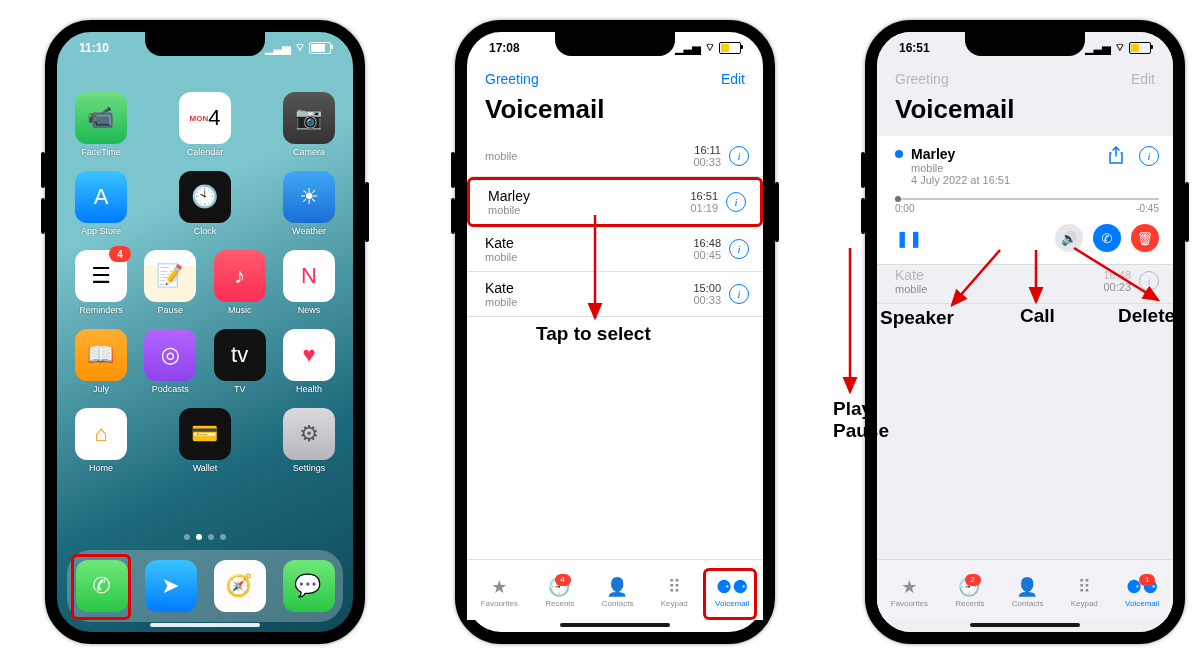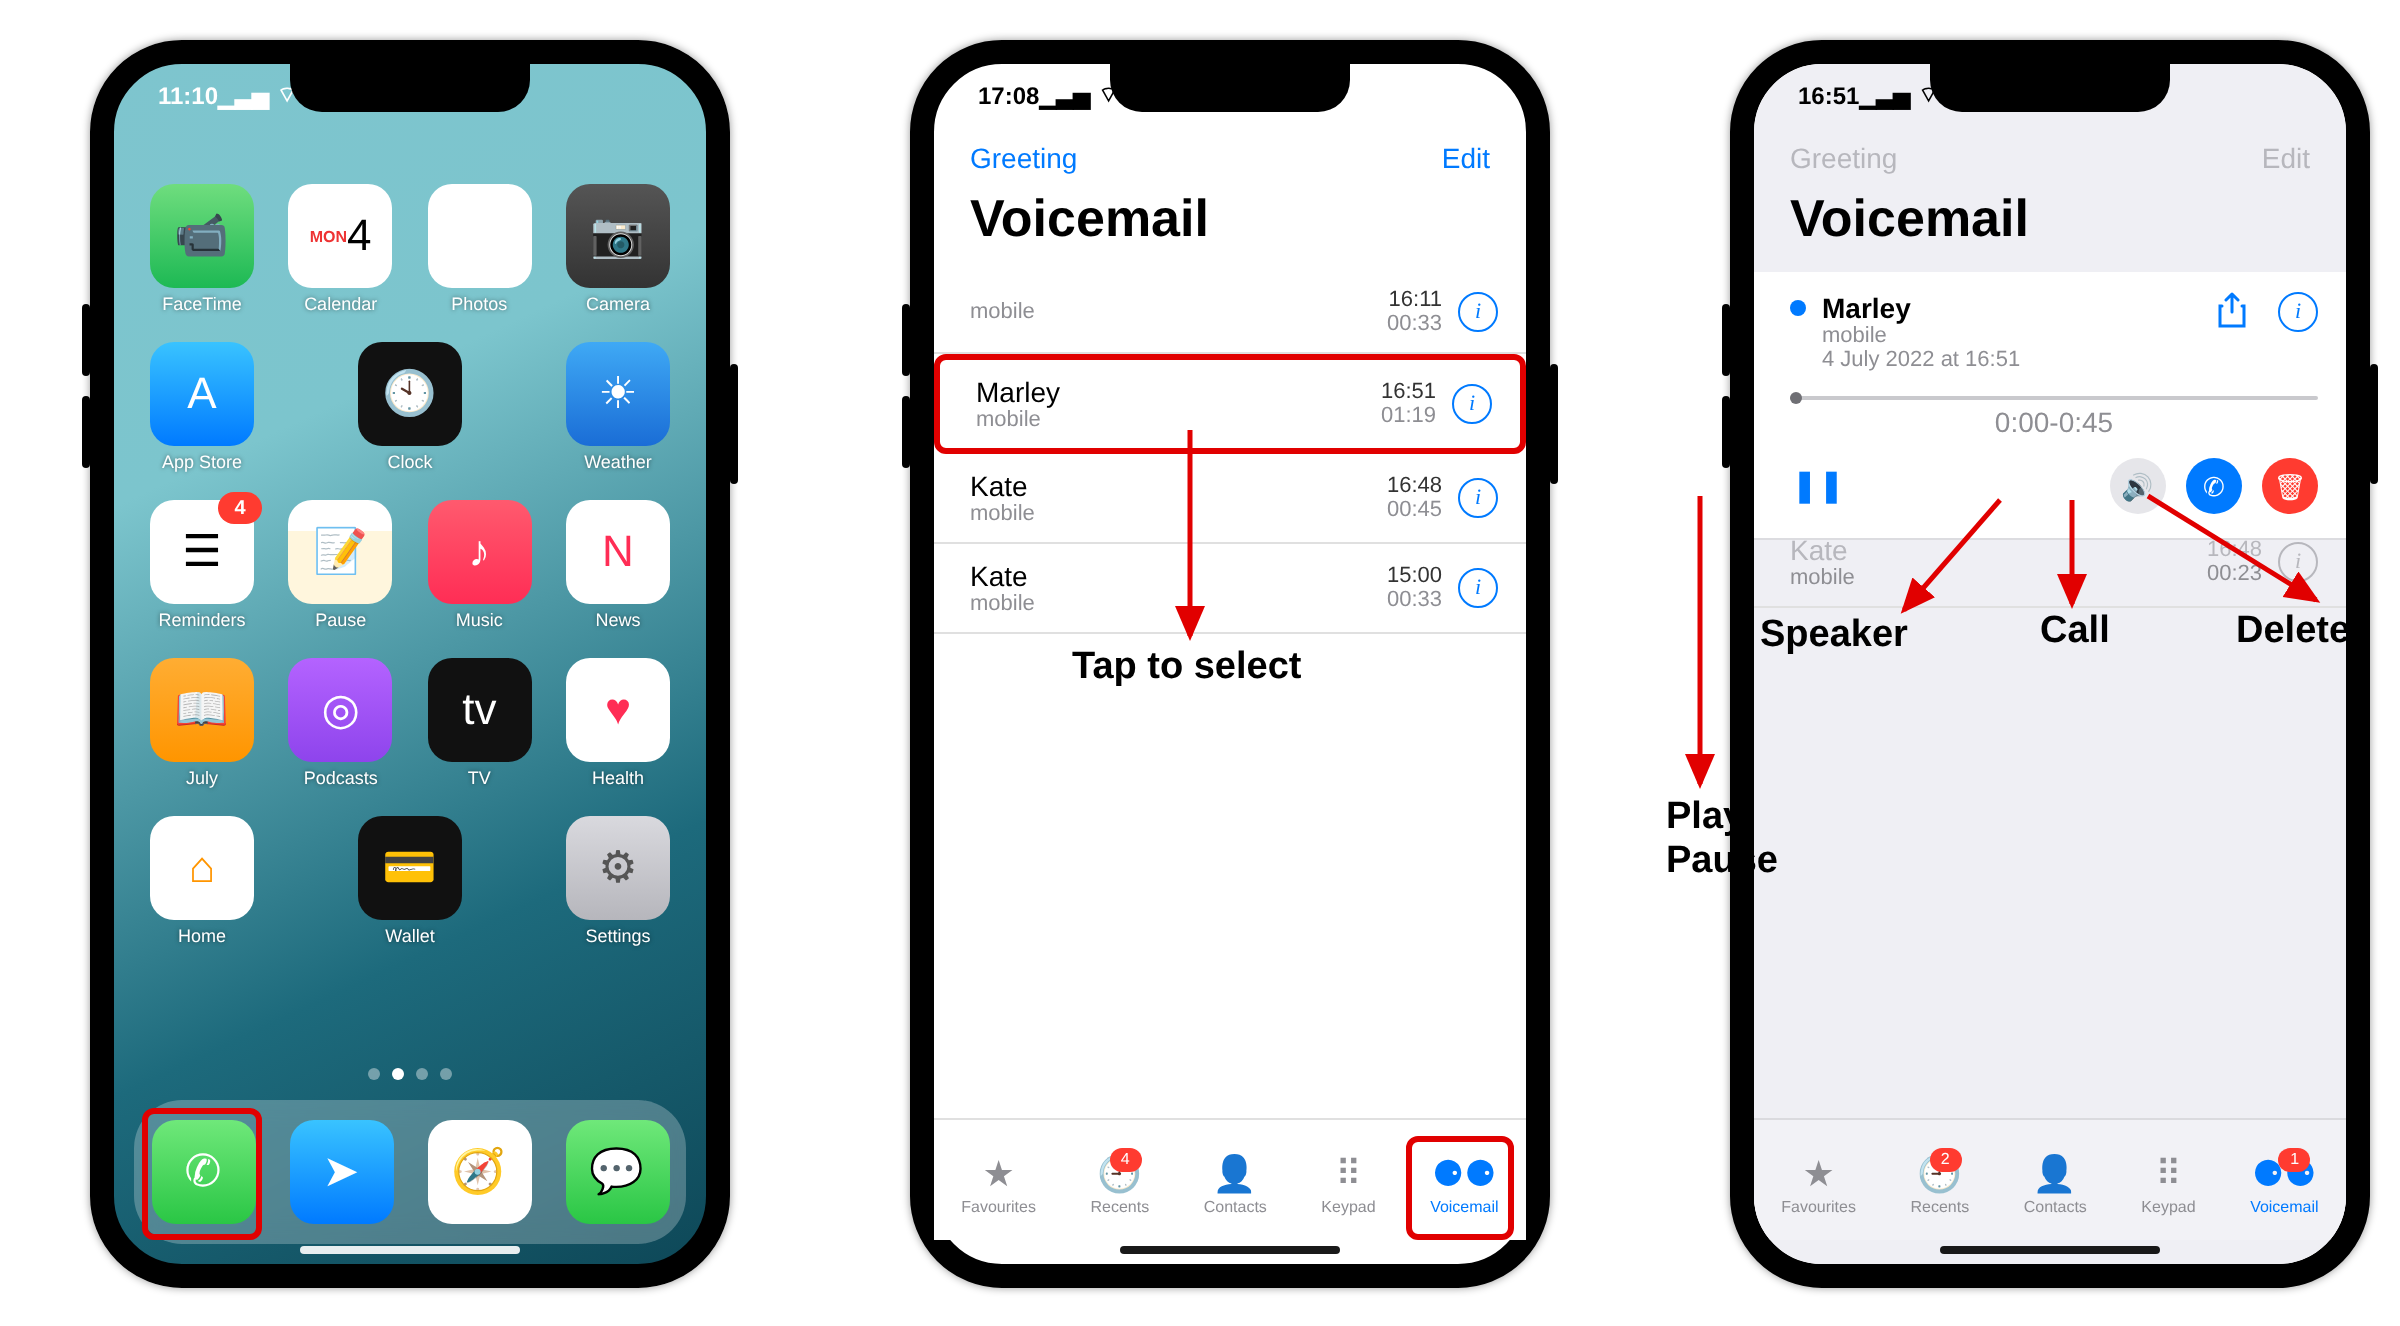--- a/index.html
+++ b/index.html
@@ -17,21 +17,21 @@
   .phone.dark{background:linear-gradient(155deg,#7ec5ce 0%,#7cc5cd 30%,#1d6a7c 70%,#0e4858 100%)}
   .notch{position:absolute;top:-2px;left:50%;transform:translateX(-50%);width:120px;height:26px;background:#000;border-radius:0 0 16px 16px;z-index:20}
   .btn-side{position:absolute;background:#000;border-radius:2px}
   .btn-vol{width:4px;height:36px;left:-16px}
   .btn-vol.a{top:120px}
   .btn-vol.b{top:166px}
   .btn-pow{width:4px;height:60px;right:-16px;top:150px}
   .home-ind{position:absolute;bottom:5px;left:50%;transform:translateX(-50%);width:110px;height:4px;background:#000;border-radius:3px;opacity:.9}
   .phone.dark .home-ind{background:#fff}
   
-  .status{position:absolute;top:6px;left:0;right:0;height:20px;display:flex;justify-content:flex-start;align-items:center;padding:0 22px;font-size:12px;font-weight:600;z-index:10}
+  .status{position:absolute;top:6px;left:0;right:0;height:20px;display:flex;justify-content:space-between;align-items:center;padding:0 22px;font-size:12px;font-weight:600;z-index:10}
   .phone.dark .status{color:#fff}
   .status .right{display:flex;gap:4px;align-items:center}
   .sig,.wifi,.batt{display:inline-block;font-size:11px}
   .batt-box{width:20px;height:10px;border:1px solid currentColor;border-radius:2px;position:relative}
   .batt-box::after{content:"";position:absolute;right:-3px;top:2px;width:2px;height:4px;background:currentColor;border-radius:0 1px 1px 0}
   .batt-fill{position:absolute;left:1px;top:1px;bottom:1px;border-radius:1px}
   
   .apps{position:absolute;top:60px;left:0;right:0;padding:0 16px;display:flex;flex-direction:column;gap:14px}
   .approw{display:flex;justify-content:space-between}
   .app{width:56px;display:flex;flex-direction:column;align-items:center;gap:3px}
@@ -73,21 +73,21 @@
   .card .topline{display:flex;align-items:flex-start;gap:8px}
   .bluedot{width:8px;height:8px;border-radius:50%;background:var(--ios-blue);margin-top:4px;flex:none}
   .card .name{font-size:14px;font-weight:600}
   .card .sub{font-size:11px;color:var(--ios-grey)}
   .card .actions-tr{margin-left:auto;display:flex;gap:14px}
   .share,.info2{width:18px;height:18px;color:var(--ios-blue);display:flex;align-items:center;justify-content:center}
   .info2{border:1.5px solid var(--ios-blue);border-radius:50%;font-size:11px;font-style:italic;font-family:serif}
   .prog{margin-top:12px;position:relative}
   .prog .track{height:2px;background:#c9c9cd;border-radius:2px}
   .prog .knob{width:6px;height:6px;border-radius:50%;background:#6f6f74;position:absolute;top:-2px;left:0}
-  .prog .lbls{display:flex;justify-content:center;font-size:14px;color:var(--ios-grey);margin-top:3px}
+  .prog .lbls{display:flex;justify-content:space-between;font-size:10px;color:var(--ios-grey);margin-top:3px}
   .ctrls{display:flex;align-items:center;margin-top:10px;gap:10px}
   .ctrls .spacer{flex:1}
   .cbtn{width:28px;height:28px;border-radius:50%;display:flex;align-items:center;justify-content:center;font-size:13px;color:#fff}
   .cbtn.pp{background:none;color:var(--ios-blue);font-size:16px}
   .cbtn.spk{background:#e6e6ea;color:var(--ios-blue)}
   .cbtn.call{background:var(--ios-blue)}
   .cbtn.del{background:var(--ios-red)}
   
   .ann-label{position:absolute;font-size:19px;font-weight:700;color:#000;white-space:nowrap}
   svg.ann{position:absolute;top:0;left:0;pointer-events:none;overflow:visible}
@@ -145,24 +145,20 @@
             <div class="lbl">FaceTime</div>
           </div>
           <div class="app">
             <div class="ico c-calendar">
               <span class="dow">MON</span>
               <span class="day">4</span>
             </div>
             <div class="lbl">Calendar</div>
           </div>
           <div class="app">
-            <div class="ico c-photos">✿</div>
-            <div class="lbl">Photos</div>
-          </div>
-          <div class="app">
             <div class="ico c-camera">📷</div>
             <div class="lbl">Camera</div>
           </div>
         </div>
         <div class="approw">
           <div class="app">
             <div class="ico c-appstore">A</div>
             <div class="lbl">App Store</div>
           </div>
           <div class="app">

